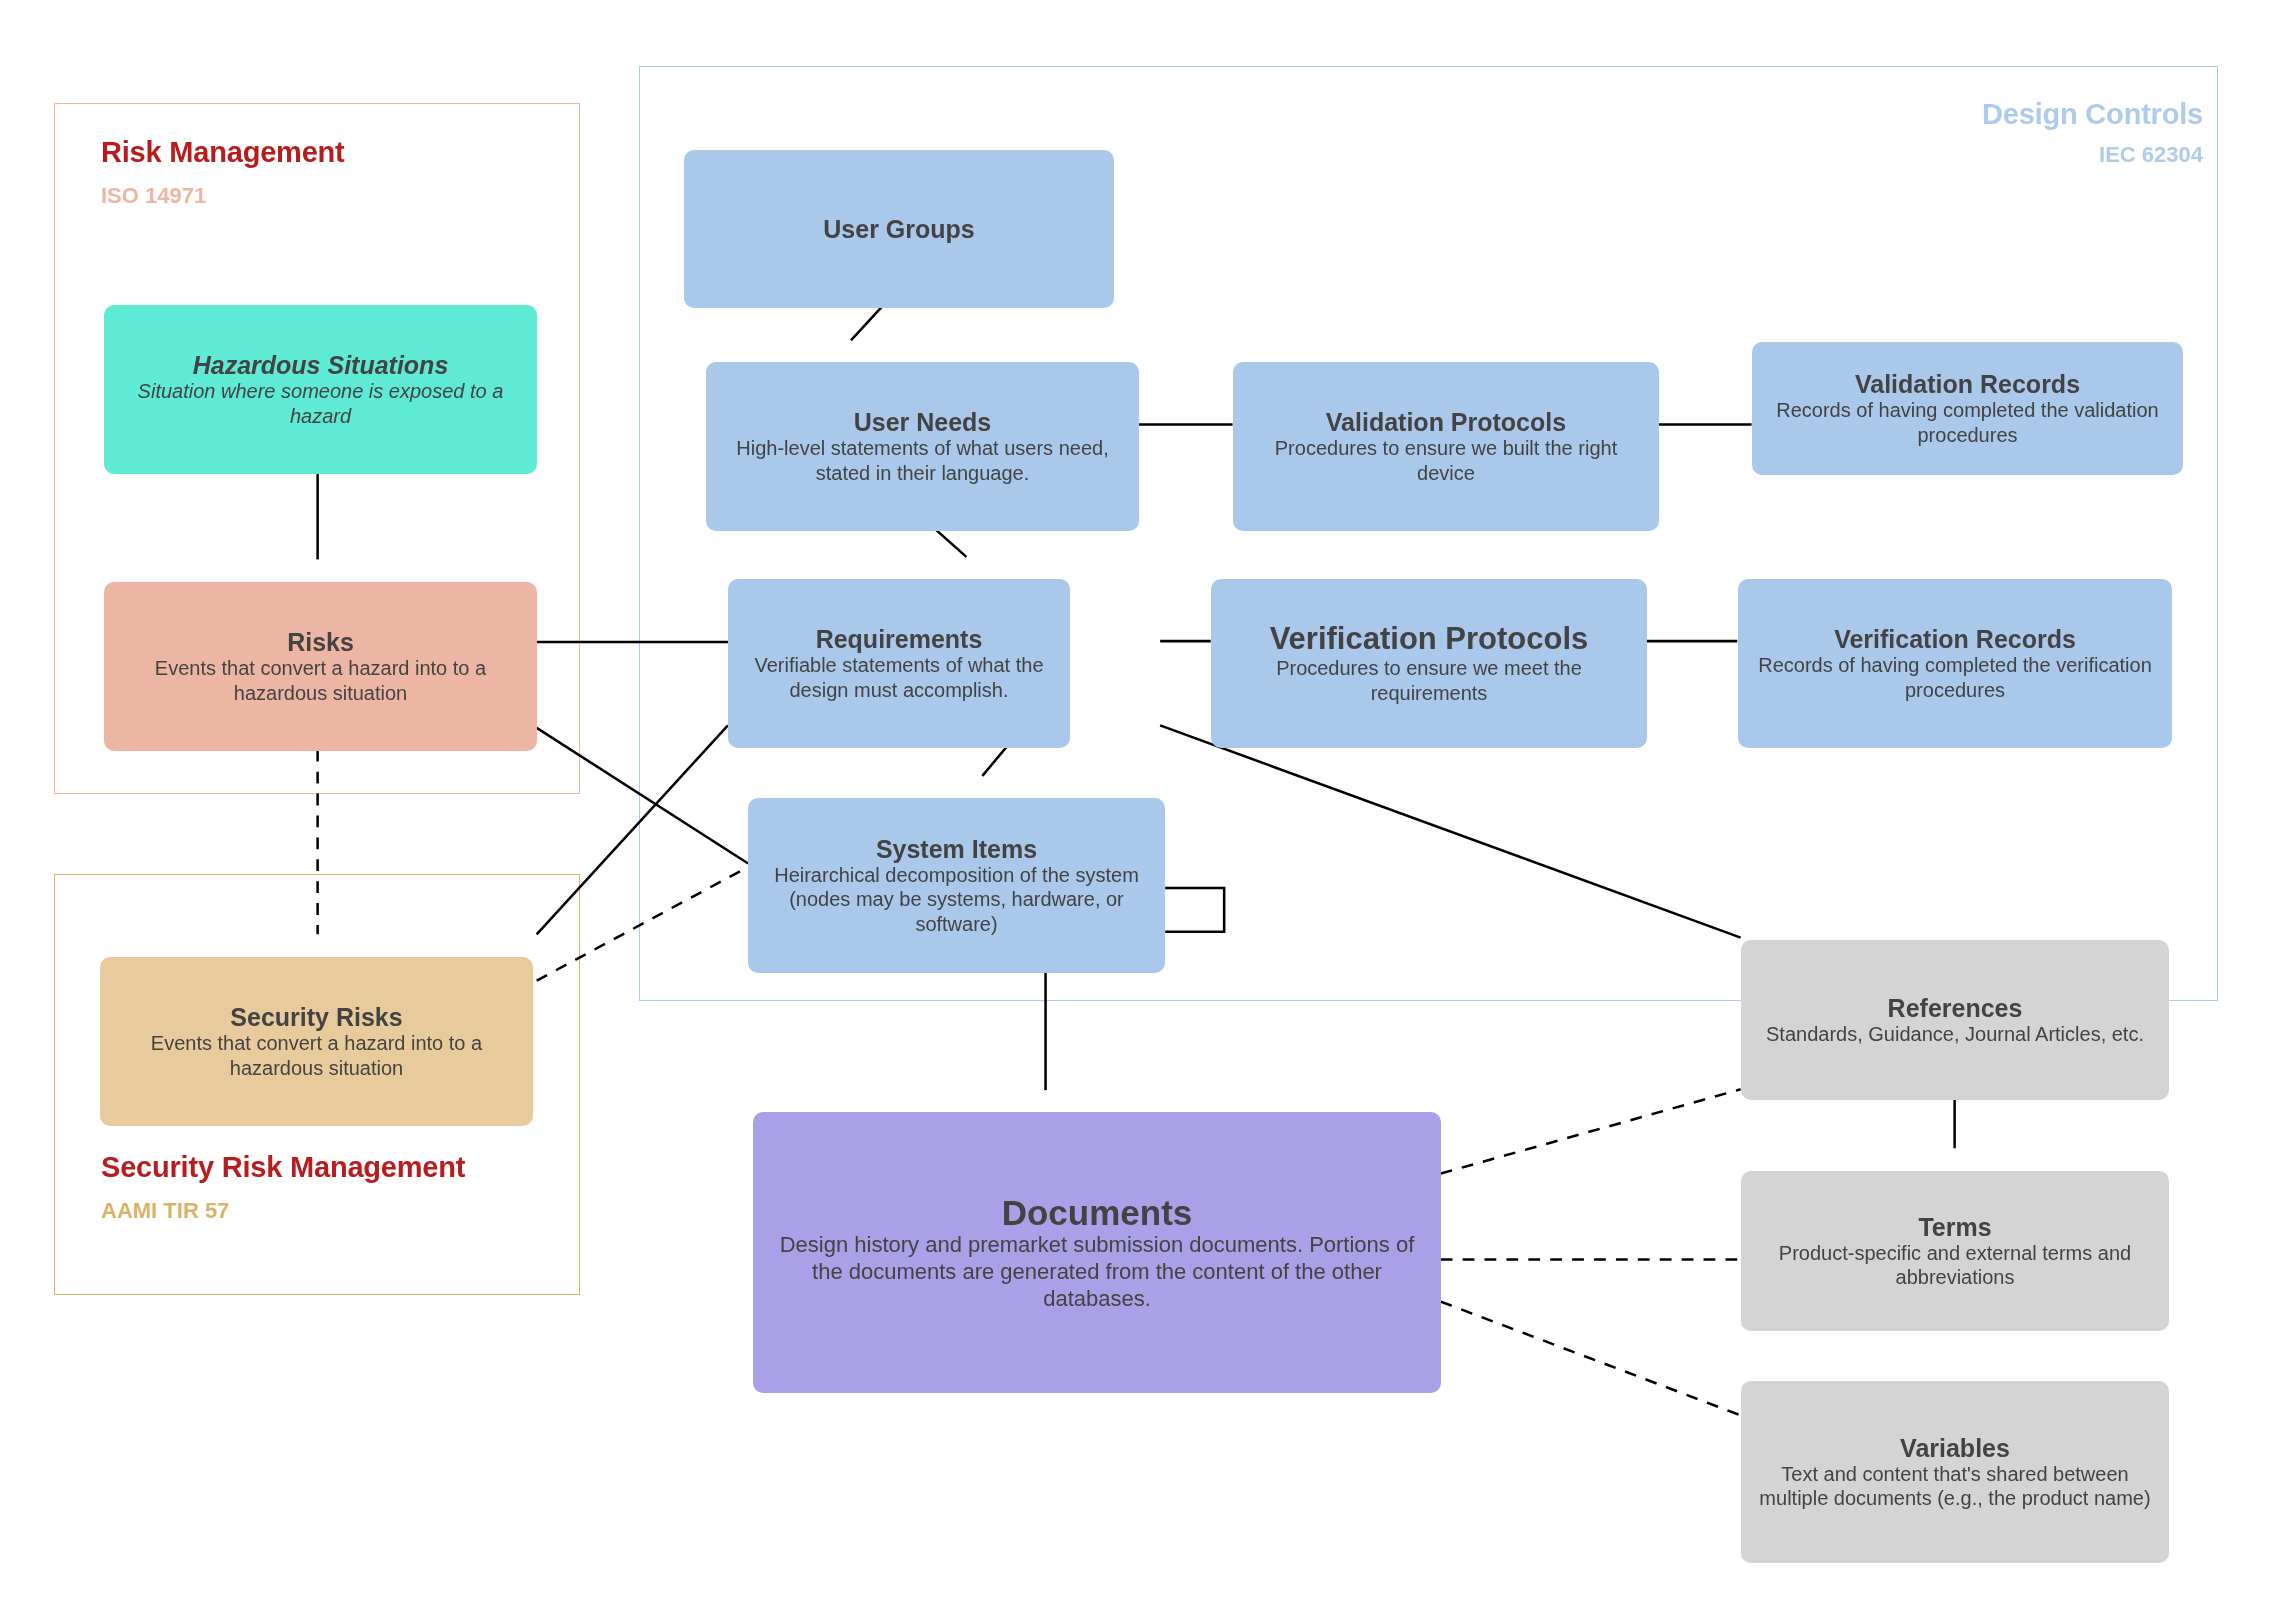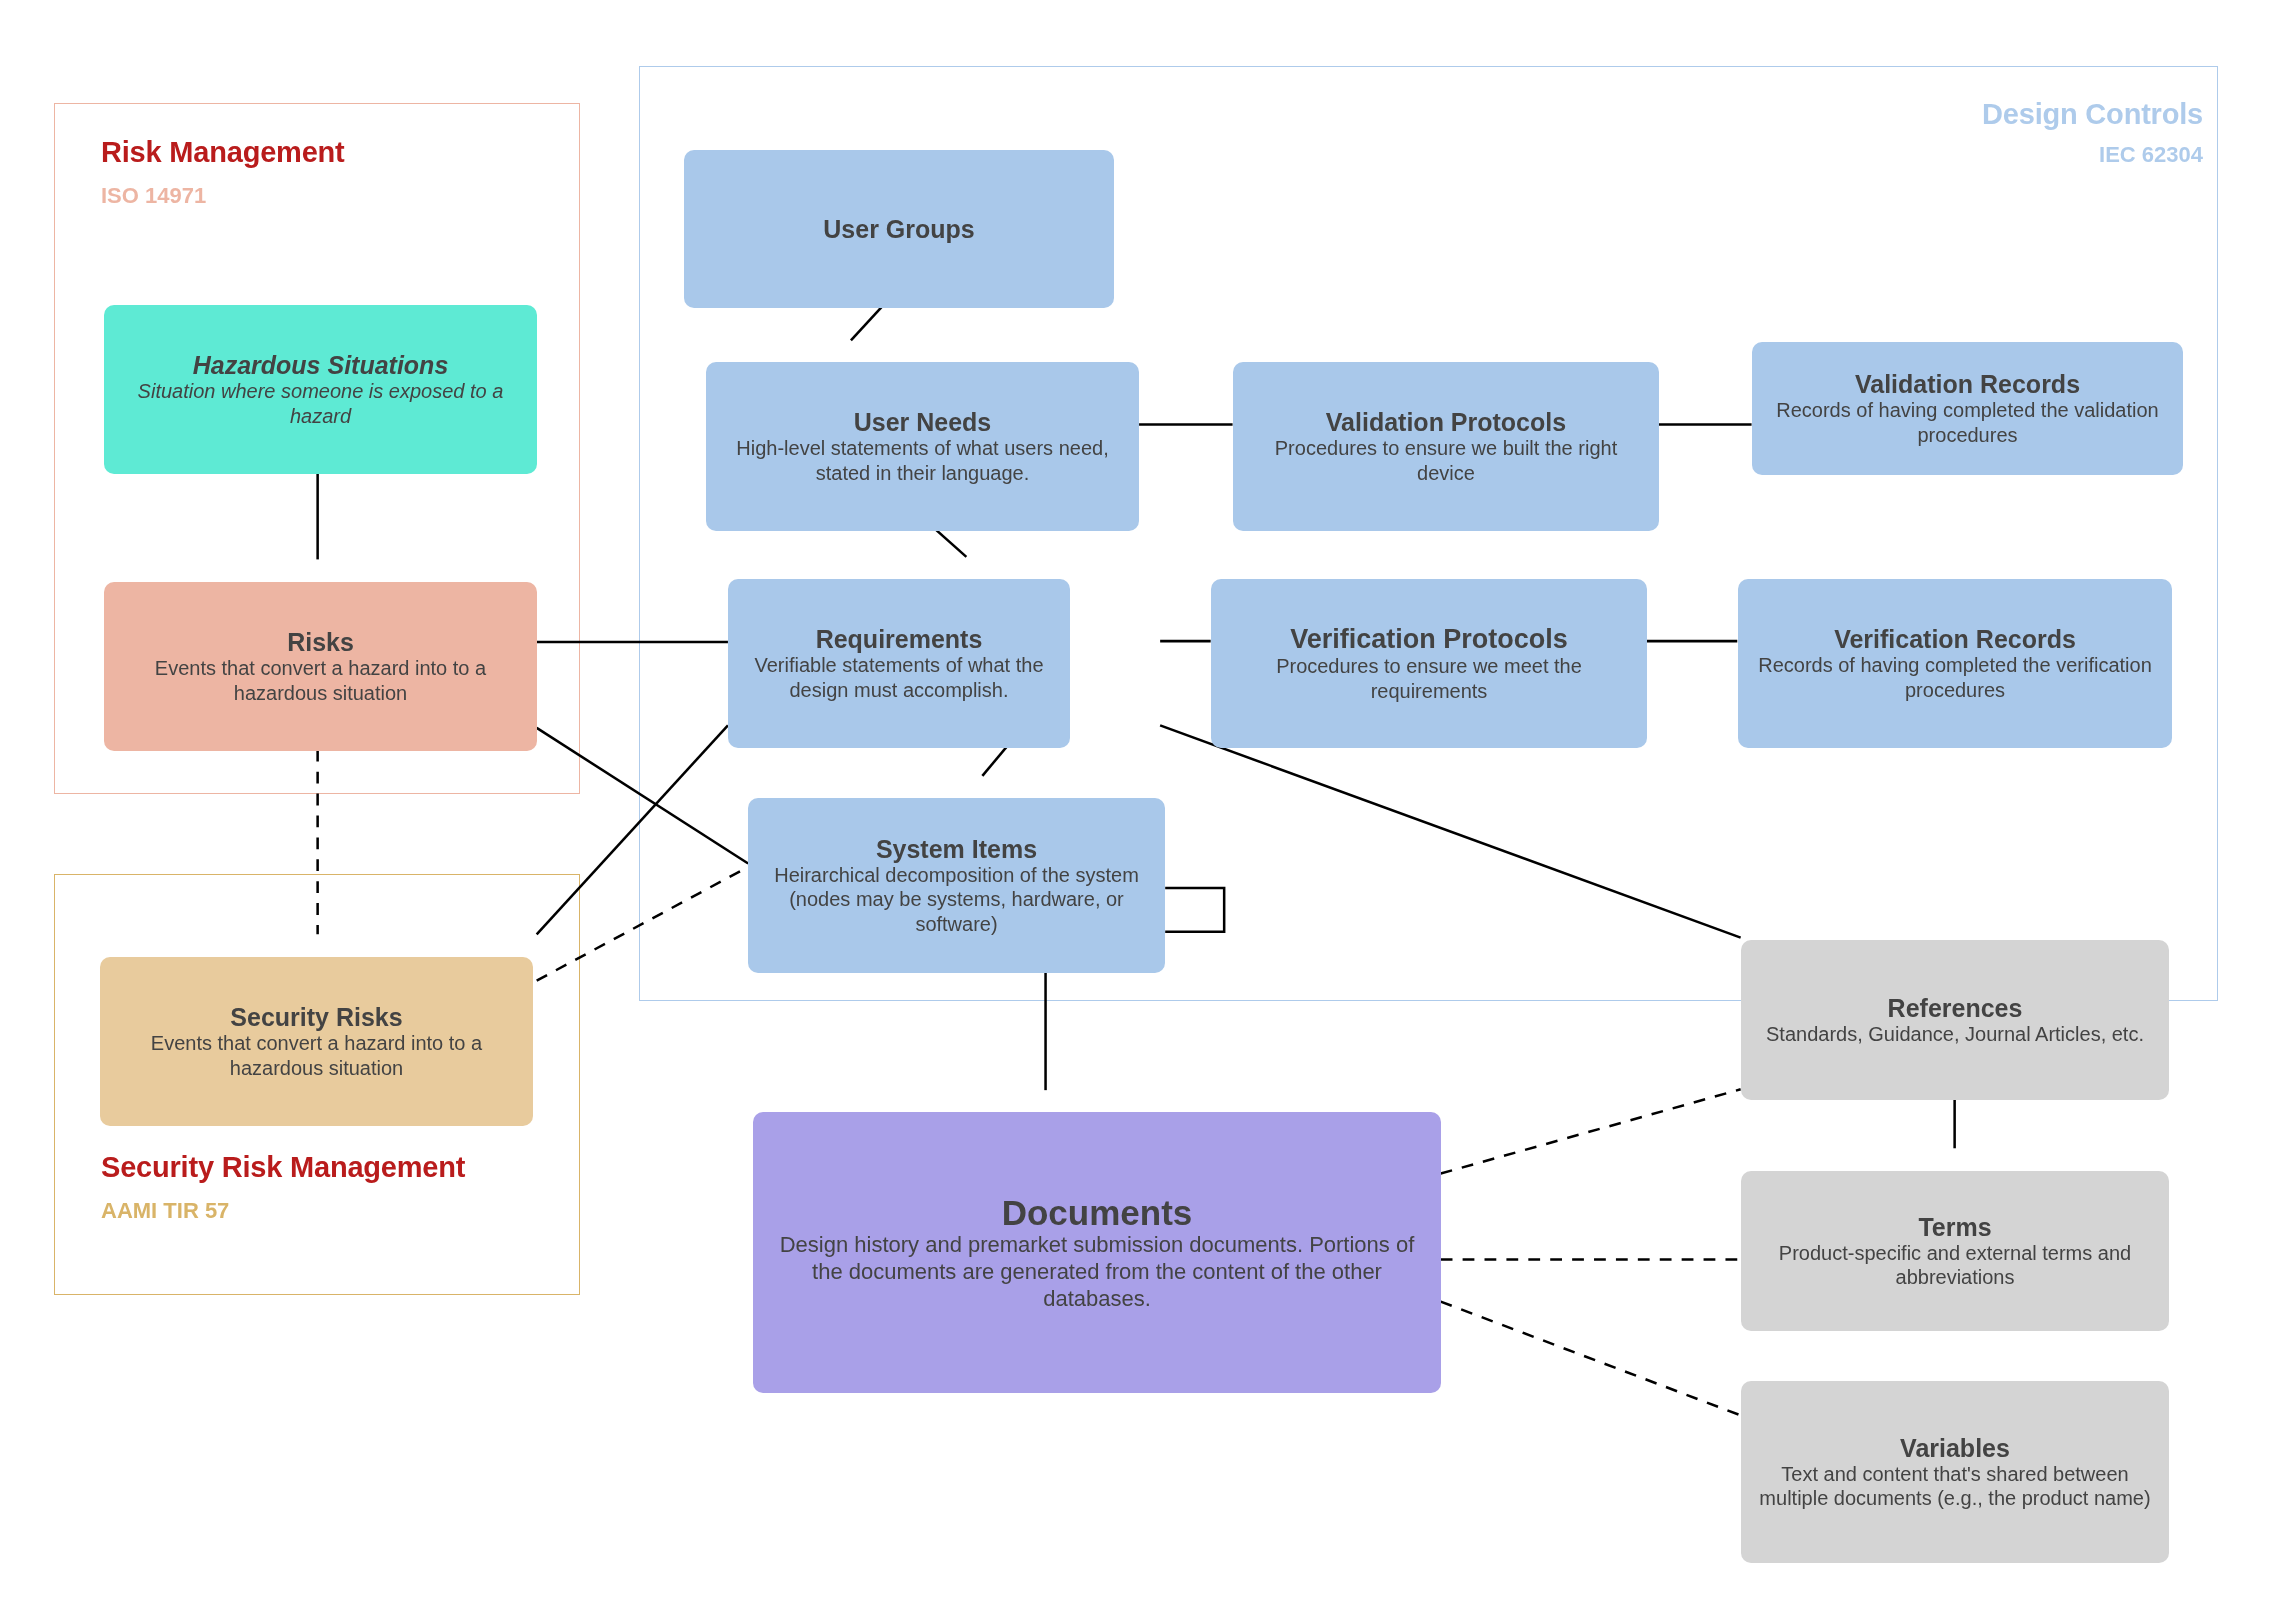--- a/index.html
+++ b/index.html
@@ -85,21 +85,21 @@
       </div>
       <div class="node" style="left: 1752px; top: 320px; width: 431px; height: 133px; background: rgb(169, 200, 234);">
         <div class="t" style="font-size: 25px;">Validation Records</div>
         <div class="d" style="font-size: 20px;">Records of having completed the validation procedures</div>
       </div>
       <div class="node" style="left: 728px; top: 557px; width: 342px; height: 169px; background: rgb(169, 200, 234);">
         <div class="t" style="font-size: 25px;">Requirements</div>
         <div class="d" style="font-size: 20px;">Verifiable statements of what the design must accomplish.</div>
       </div>
       <div class="node" style="left: 1211px; top: 557px; width: 436px; height: 169px; background: rgb(169, 200, 234);">
-        <div class="t" style="font-size: 27px; text-align: right;">Verification Protocols</div>
+        <div class="t" style="font-size: 31px; text-align: right;">Verification Protocols</div>
         <div class="d" style="font-size: 20px;">Procedures to ensure we meet the requirements</div>
       </div>
       <div class="node" style="left: 1738px; top: 557px; width: 434px; height: 169px; background: rgb(169, 200, 234);">
         <div class="t" style="font-size: 25px;">Verification Records</div>
         <div class="d" style="font-size: 20px;">Records of having completed the verification procedures</div>
       </div>
       <div class="node" style="left: 748px; top: 776px; width: 417px; height: 175px; background: rgb(169, 200, 234);">
         <div class="t" style="font-size: 25px;">System Items</div>
         <div class="d" style="font-size: 20px;">Heirarchical decomposition of the system (nodes may be systems, hardware, or software)</div>
       </div>

